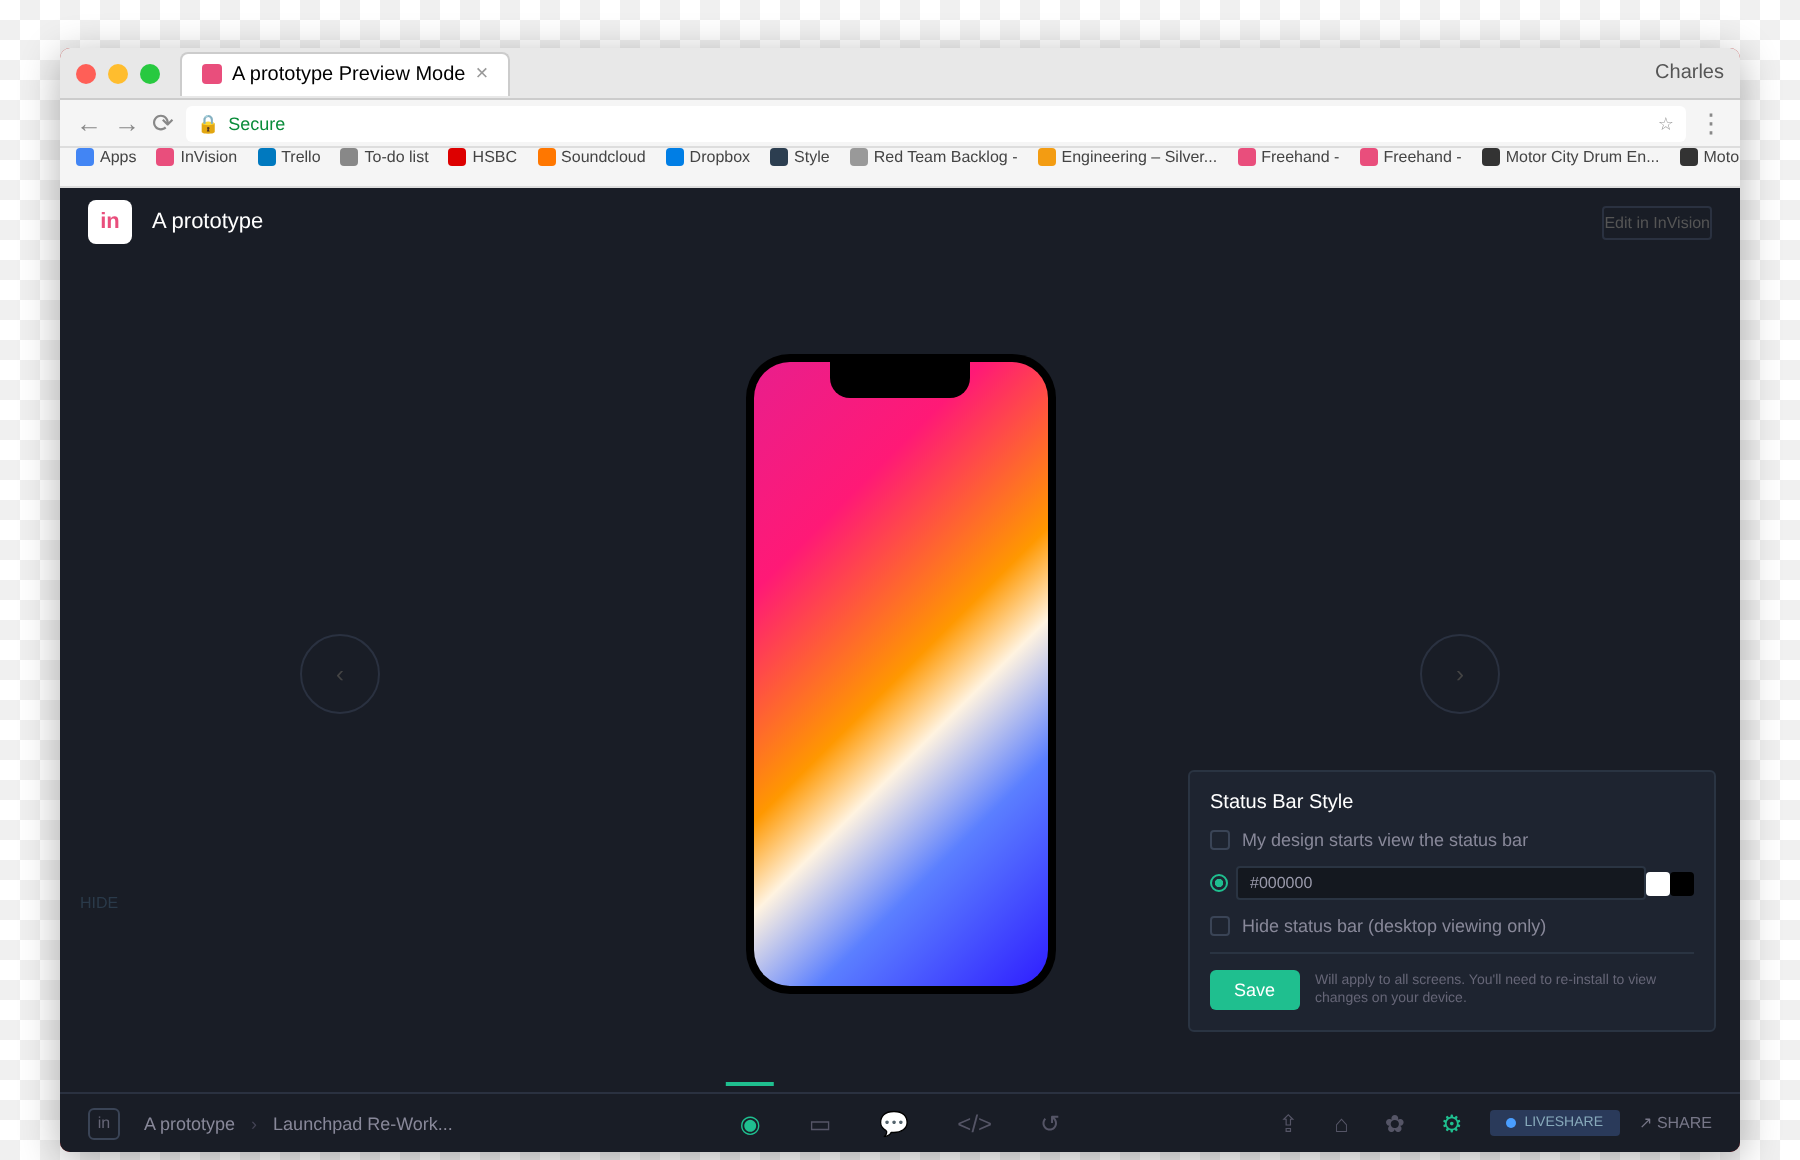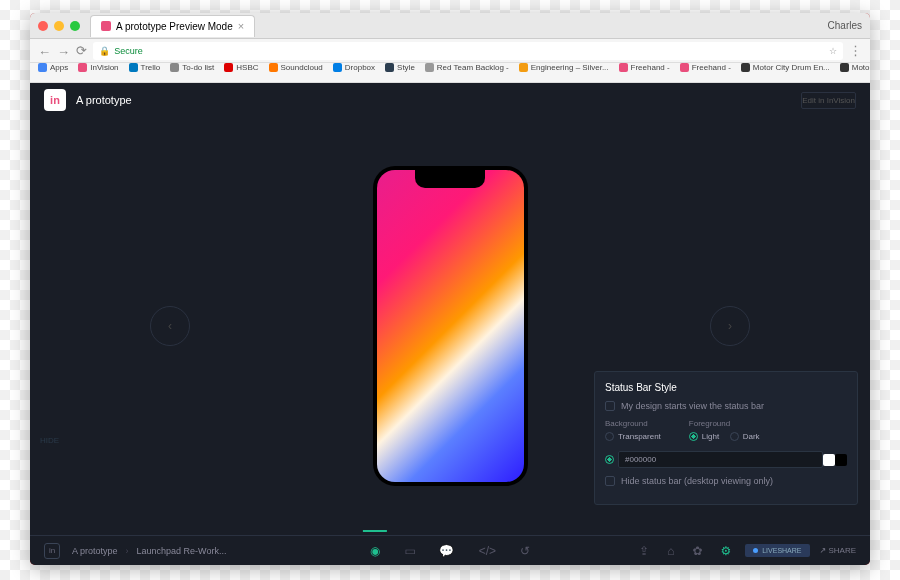--- a/index.html
+++ b/index.html
@@ -1,17 +1,17 @@
 <!DOCTYPE html>
 <html><head>
 <meta charset="utf-8">
 <style>
 *{margin:0;padding:0;box-sizing:border-box;font-family:-apple-system,BlinkMacSystemFont,sans-serif}
 body{width:900px;height:580px;overflow:hidden;background:repeating-conic-gradient(#f0f0f0 0% 25%,#fff 0% 50%) 50%/20px 20px;position:relative}
-.browser{position:absolute;top:13px;left:30px;width:840px;height:552px;background:#b91c1c;border-radius:5px;box-shadow:0 4px 20px rgba(0,0,0,.3);display:flex;flex-direction:column;overflow:hidden}
+.browser{position:absolute;top:24px;left:30px;width:840px;height:552px;background:#b91c1c;border-radius:5px;box-shadow:0 4px 20px rgba(0,0,0,.3);display:flex;flex-direction:column;overflow:hidden}
 .chrome-top{height:26px;background:#e8e8e8;display:flex;align-items:center;padding:0 8px;border-bottom:1px solid #ccc}
 .mac-buttons{display:flex;gap:6px}
 .mac-btn{width:10px;height:10px;border-radius:50%}
 .mac-close{background:#ff5f57}.mac-min{background:#ffbd2e}.mac-max{background:#28c940}
 .tab{margin-left:10px;background:#fff;height:22px;padding:0 10px;border-radius:4px 4px 0 0;font-size:10px;display:flex;align-items:center;gap:5px;border:1px solid #ccc;border-bottom:none}
 .tab-fav{width:10px;height:10px;background:#e94e7c;border-radius:2px}
 .tab-x{color:#999;font-size:11px}
 .chrome-user{margin-left:auto;font-size:10px;color:#555}
 .chrome-url{height:24px;background:#f5f5f5;display:flex;align-items:center;padding:0 8px;gap:6px;border-bottom:1px solid #ddd}
 .nav-arrow{color:#888;font-size:13px}
@@ -169,49 +169,33 @@
       </div>
       <div class="nav-circle nav-right">›</div>
       <div class="hide-label">HIDE</div>
 
       <div class="panel">
         <div class="panel-title">Status Bar Style</div>
         <div class="panel-row">
           <span class="chk"></span>
           <span class="panel-label">My design starts view the status bar</span>
         </div>
-        <div class="panel-cols">
-          <div>
-            <div class="panel-col-title">Background</div>
-            <span class="opt">
-                <span class="radio"></span>
-                <span>Transparent</span>
-              </span>
-          </div>
-          <div>
-            <div class="panel-col-title">Foreground</div>
-            <span class="opt">
-                <span class="radio sel"></span>
-                <span>Light</span>
-              </span>
-            <span class="opt">
-                <span class="radio"></span>
-                <span>Dark</span>
-              </span>
-          </div>
-        </div>
         <div class="hex-input">
           <span class="radio sel"></span>
           <div class="hex-field">#000000</div>
           <span class="swatch" style="background:#fff"></span>
           <span class="swatch" style="background:#000"></span>
         </div>
         <div class="panel-row">
           <span class="chk"></span>
           <span class="panel-label">Hide status bar (desktop viewing only)</span>
+        </div>
+        <div class="panel-footer">
+          <div class="save-btn">Save</div>
+          <div class="footer-text">Will apply to all screens. You'll need to re-install to view changes on your device.</div>
         </div>
       </div>
     </div>
 
     <div class="app-footer">
       <div class="in-small">in</div>
       <div class="crumbs">
         <span>A prototype</span>
         <span class="sep">›</span>
         <span>Launchpad Re-Work...</span>

